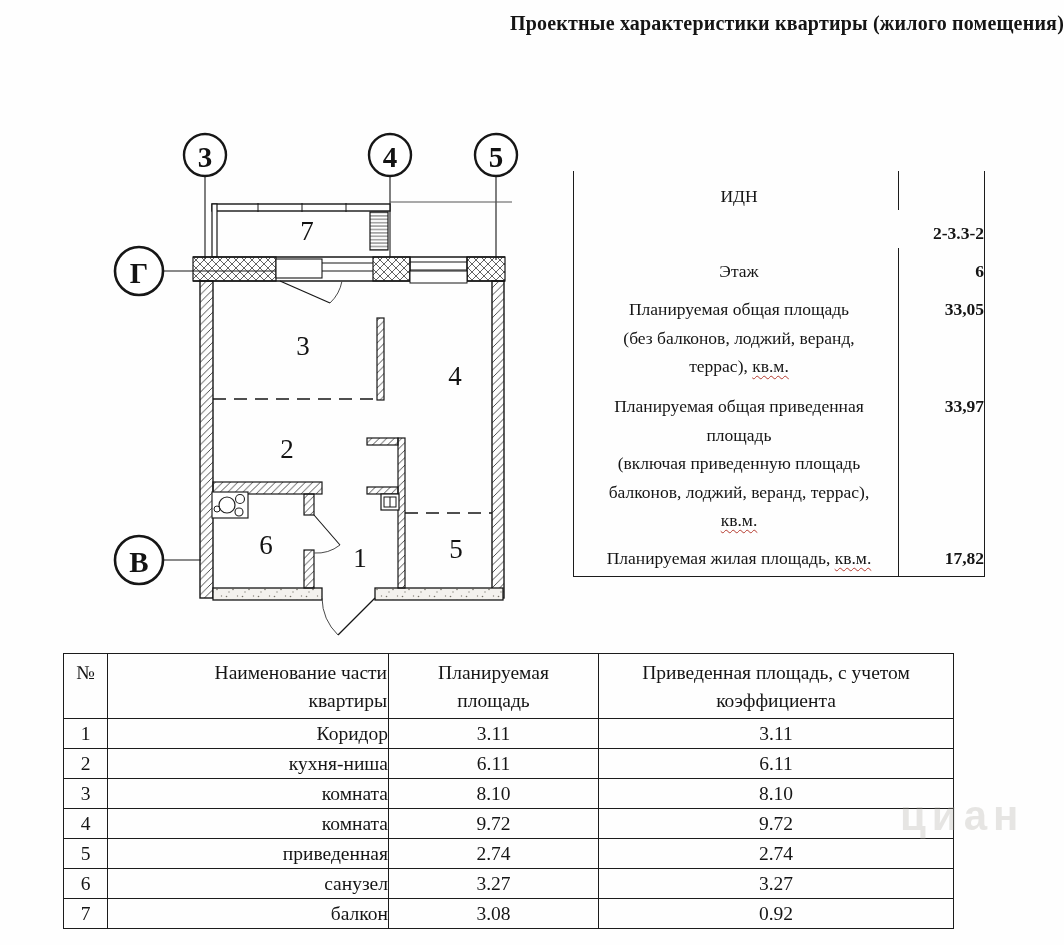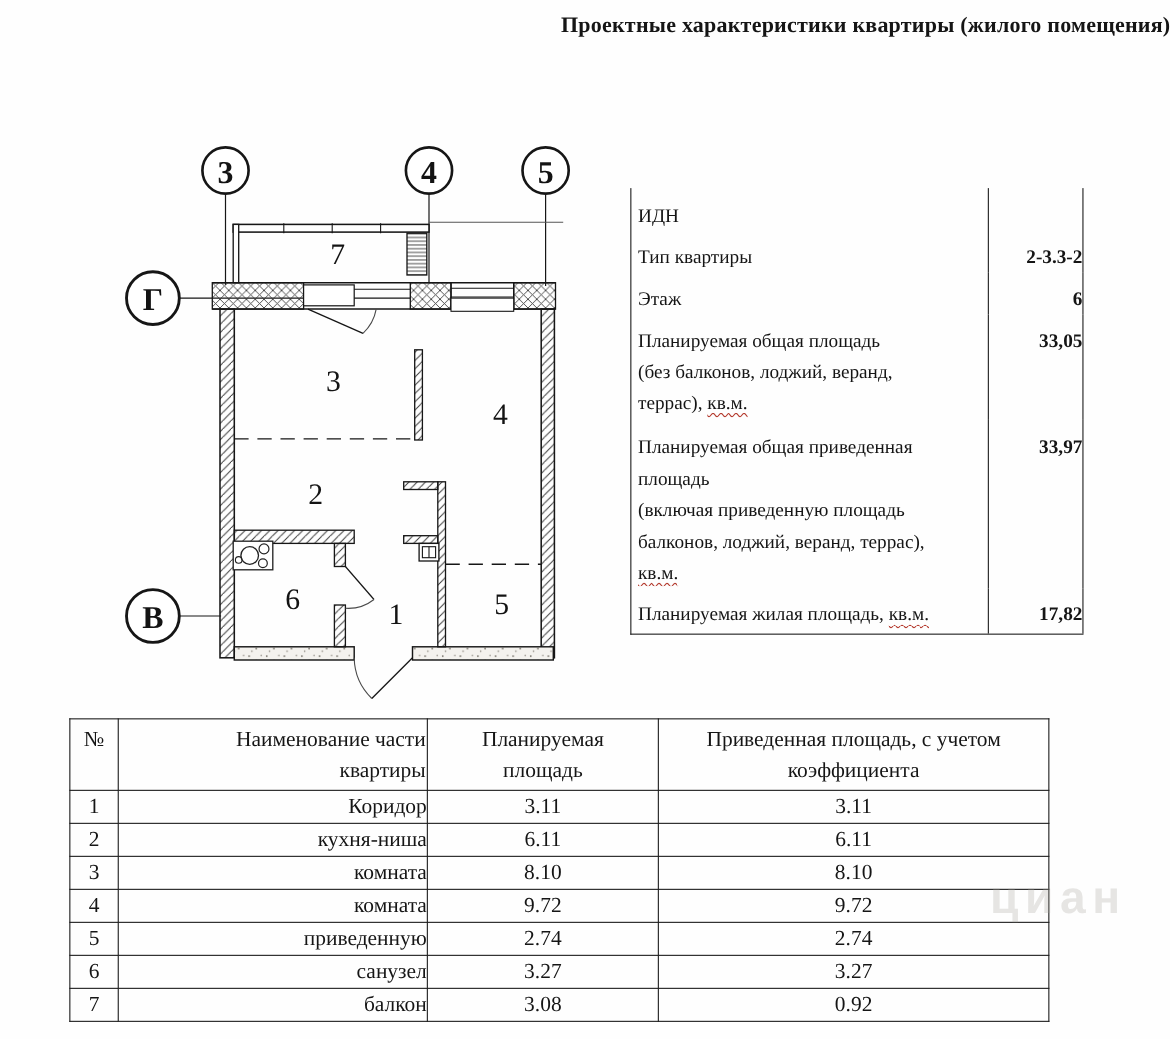--- a/index.html
+++ b/index.html
@@ -10,21 +10,21 @@
   svg.plan{position:absolute;left:0;top:0;width:1064px;height:945px;}
   svg.plan text{font-family:"Liberation Serif","DejaVu Serif",serif;fill:#131313;}
   .axis-label{font-size:29px;font-weight:bold;text-anchor:middle;dominant-baseline:central;}
   .room-label{font-size:27px;text-anchor:middle;dominant-baseline:central;}
 
   
   .info{position:absolute;left:573px;top:171px;width:412px;height:406px;box-sizing:border-box;
         border-left:1.5px solid #1c1c1c;border-bottom:1.5px solid #1c1c1c;
         display:flex;flex-direction:column;font-size:17.5px;line-height:28.5px;}
   .irow{display:flex;align-items:stretch;}
-  .ilabel{width:325px;box-sizing:border-box;padding-left:6px;border-right:1.5px solid #1c1c1c;}
+  .ilabel{width:325px;box-sizing:border-box;padding-left:6px;border-right:1.5px solid #1c1c1c;text-align:center;}
   .ival{flex:1;border-right:1.5px solid #1c1c1c;text-align:right;font-weight:bold;}
   .ln{display:block;}
   .r0{height:39px}.r1{height:38px}.r2{height:38px}.r3{height:95px}.r4{height:154px}.r5{flex:1}
   .r0>div{padding-top:11px}.r1>div{padding-top:9px}.r2>div{padding-top:9px}
   .r3>div{padding-top:9px}.r4>div{padding-top:11px}.r5>div{padding-top:9px}
   .wavy{text-decoration-line:underline;text-decoration-style:wavy;
         text-decoration-color:#b43a2e;text-decoration-thickness:1px;text-underline-offset:3px;margin-top:36px;}
 
   
   table.areas{position:absolute;left:63px;top:653px;width:890px;border-collapse:collapse;
@@ -163,23 +163,20 @@
   </svg>
 
   <div class="info">
     <div class="irow r0">
       <div class="ilabel">
         <span class="ln">ИДН</span>
       </div>
       <div class="ival"></div>
     </div>
     <div class="irow r1">
-      <div class="ilabel">
-        <span class="ln">Тип квартиры</span>
-      </div>
       <div class="ival">2-3.3-2</div>
     </div>
     <div class="irow r2">
       <div class="ilabel">
         <span class="ln">Этаж</span>
       </div>
       <div class="ival">6</div>
     </div>
     <div class="irow r3">
       <div class="ilabel">
@@ -251,21 +248,21 @@
         <td class="c-center">8.10</td>
       </tr>
       <tr>
         <td class="c-center">4</td>
         <td class="c-left">комната</td>
         <td class="c-center">9.72</td>
         <td class="c-center">9.72</td>
       </tr>
       <tr>
         <td class="c-center">5</td>
-        <td class="c-left">приведенную</td>
+        <td class="c-left">приведенная</td>
         <td class="c-center">2.74</td>
         <td class="c-center">2.74</td>
       </tr>
       <tr>
         <td class="c-center">6</td>
         <td class="c-left">санузел</td>
         <td class="c-center">3.27</td>
         <td class="c-center">3.27</td>
       </tr>
       <tr>

